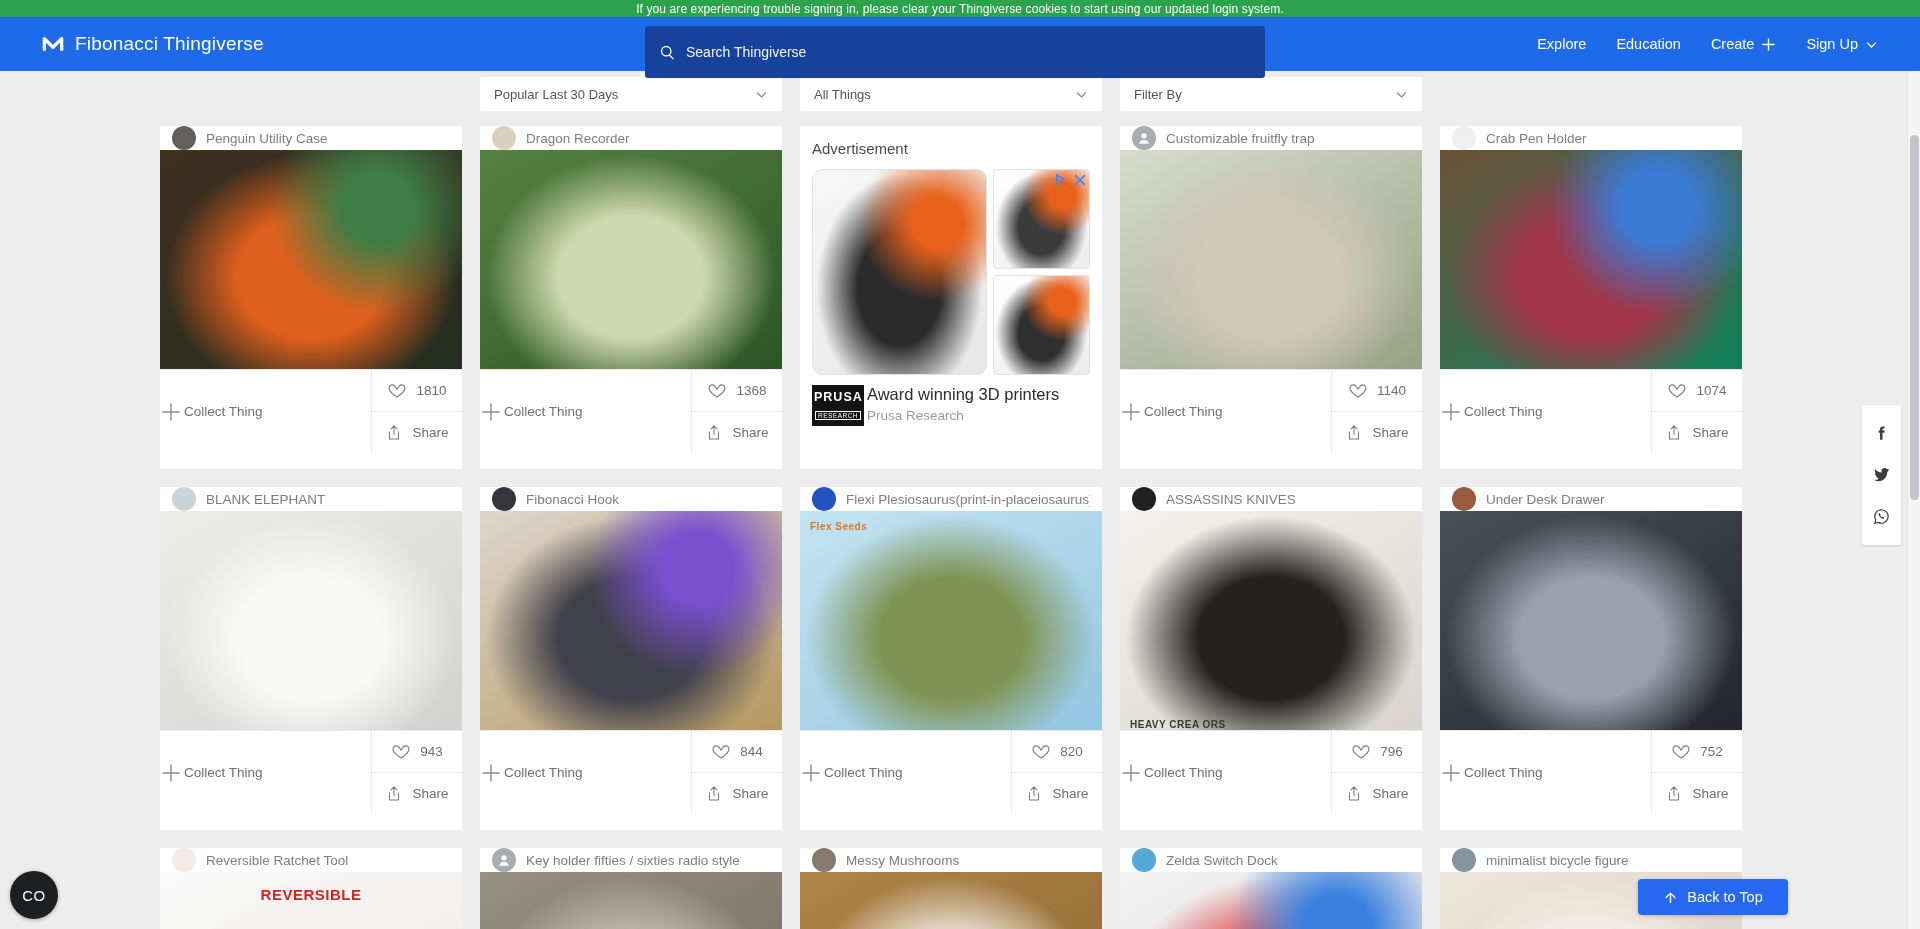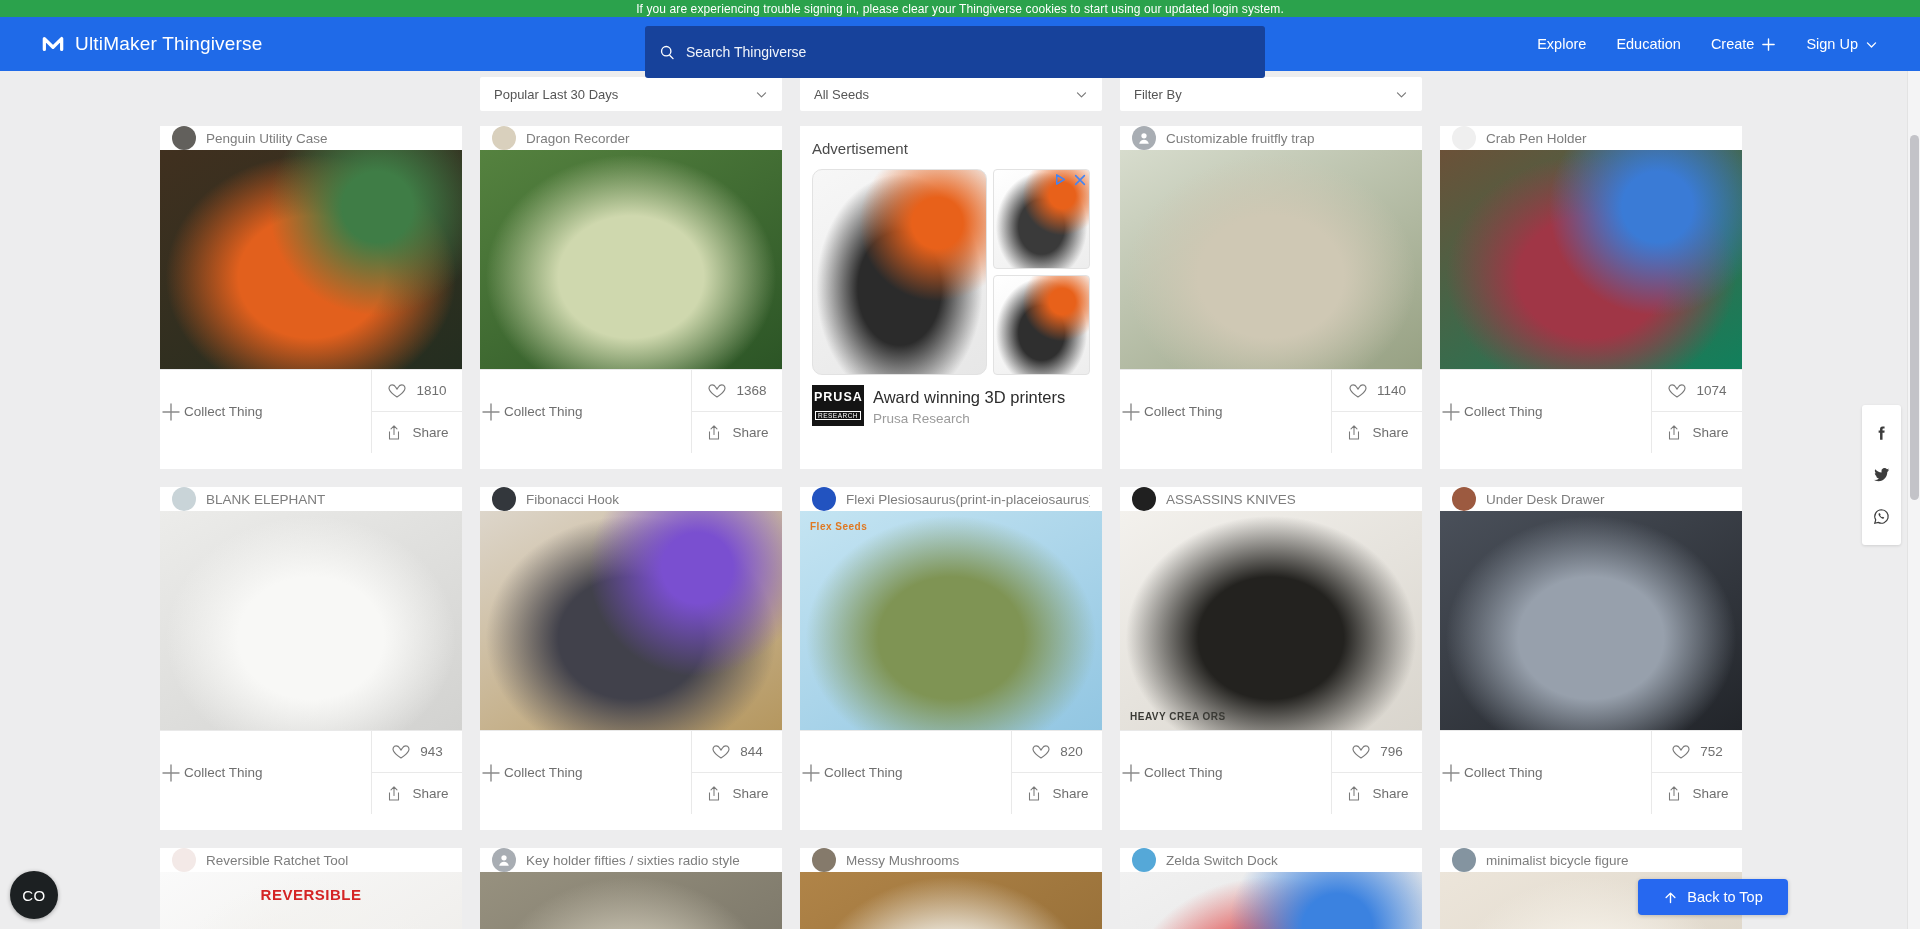--- a/index.html
+++ b/index.html
@@ -42,40 +42,40 @@
   .grid{margin:15px 0 0 160px;width:1582px;display:grid;grid-template-columns:repeat(5,302px);
         column-gap:18px;row-gap:18px}
   .card{background:#fff;height:343px;overflow:hidden}
   .card-head{height:24px;display:flex;align-items:center;gap:10px;padding:0 12px}
   .avatar{width:24px;height:24px;border-radius:50%;flex:none;position:relative;overflow:hidden;cursor:pointer}
   .avatar .person{display:none;position:absolute;inset:0;margin:auto}
   .avatar.default .person{display:block}
   .thing-title{font-size:13.5px;color:#7d7d7d;white-space:nowrap;overflow:hidden;cursor:pointer;text-decoration:none}
   .thing-image{display:block;height:219px;position:relative;cursor:pointer}
   .img-label{position:absolute;display:none;font-size:10px;font-weight:bold;letter-spacing:.5px}
-  .img-label.bl{left:10px;bottom:8px}
+  .img-label.bl{left:10px;bottom:0}
   .img-label.tl{left:10px;top:10px}
   .img-label.tc{left:0;right:0;top:14px;text-align:center;font-size:15px}
   .card-foot{height:84px;border-top:1px solid var(--divider);display:flex}
   .collect{flex:1;display:flex;align-items:center;justify-content:flex-start;gap:2px;
            color:var(--txt-gray);font-size:13.5px}
   .foot-right{width:91px;border-left:1px solid var(--divider);display:flex;flex-direction:column}
   .likebtn,.sharebtn{flex:1;display:flex;align-items:center;justify-content:center;gap:9px;
            color:var(--txt-gray);font-size:13.5px}
   .likebtn{border-bottom:1px solid var(--divider)}
 
   
   .ad-card{padding:14px 12px 0 12px}
   .ad-label{font-size:15px;color:#4a4a4a}
   .ad-unit{margin-top:12px;height:206px;display:flex;gap:6px;position:relative}
   .ad-main{flex:1;border:1px solid #e2e2e2;border-radius:10px}
   .ad-side{width:97px;display:flex;flex-direction:column;gap:6px}
   .ad-thumb{flex:1;border:1px solid #e2e2e2;border-radius:4px}
   .ad-ctrl{position:absolute;top:3px;right:3px;display:flex;gap:5px;align-items:center}
-  .ad-info{margin-top:10px;display:flex;gap:9px;align-items:flex-end}
+  .ad-info{margin-top:10px;display:flex;gap:3px;align-items:flex-start}
   .prusa-logo{width:52px;background:#141414;color:#fff;text-align:center;padding:5px 2px 4px;flex:none}
   .prusa-l1{font-size:12.5px;font-weight:bold;letter-spacing:1px}
   .prusa-l2{font-size:6.5px;border:1px solid #fff;display:inline-block;padding:0 2px;margin-top:1px;letter-spacing:.5px}
   .ad-headline{font-size:16.5px;color:#2d2d2d}
   .ad-advertiser{font-size:13.5px;color:#9b9b9b;margin-top:4px}
 
   
   .social{position:absolute;right:19px;top:405px;width:39px;height:140px;background:#fff;border-radius:3px;
           box-shadow:0 1px 3px rgba(0,0,0,.12);display:flex;flex-direction:column;
           align-items:center;justify-content:space-around;padding:8px 0}
@@ -98,21 +98,21 @@
 
 <div class="banner">
   <span>If you are experiencing trouble signing in, please clear your Thingiverse cookies to start using our updated login system.</span>
 </div>
 
 <div class="header">
   <a class="brand">
     <svg width="26" height="26" viewBox="0 0 24 24">
       <path d="M4 17 V7 l8 8 8-8 v10" fill="none" stroke="#fff" stroke-width="3" stroke-linecap="round" stroke-linejoin="round"></path>
     </svg>
-    <span class="brand-name">UltiMaker Thingiverse</span>
+    <span class="brand-name">Fibonacci Thingiverse</span>
   </a>
 
   <div class="searchbox">
     <svg width="17" height="17" viewBox="0 0 20 20">
       <circle cx="8.5" cy="8.5" r="5.5" fill="none" stroke="#fff" stroke-width="1.6"></circle>
       <line x1="12.8" y1="13.5" x2="16.5" y2="17.2" stroke="#fff" stroke-width="1.6" stroke-linecap="round"></line>
     </svg>
     <input type="text" placeholder="Search Thingiverse" style="">
   </div>
 
@@ -139,21 +139,21 @@
 </div>
 
 <div class="filters">
   <div class="dd">
     <span>Popular Last 30 Days</span>
     <svg width="13" height="13" viewBox="0 0 16 16">
       <path d="M3 6l5 5 5-5" fill="none" stroke="#777" stroke-width="1.4" stroke-linecap="round" stroke-linejoin="round"></path>
     </svg>
   </div>
   <div class="dd">
-    <span>All Seeds</span>
+    <span>All Things</span>
     <svg width="13" height="13" viewBox="0 0 16 16">
       <path d="M3 6l5 5 5-5" fill="none" stroke="#777" stroke-width="1.4" stroke-linecap="round" stroke-linejoin="round"></path>
     </svg>
   </div>
   <div class="dd">
     <span>Filter By</span>
     <svg width="13" height="13" viewBox="0 0 16 16">
       <path d="M3 6l5 5 5-5" fill="none" stroke="#777" stroke-width="1.4" stroke-linecap="round" stroke-linejoin="round"></path>
     </svg>
   </div>

